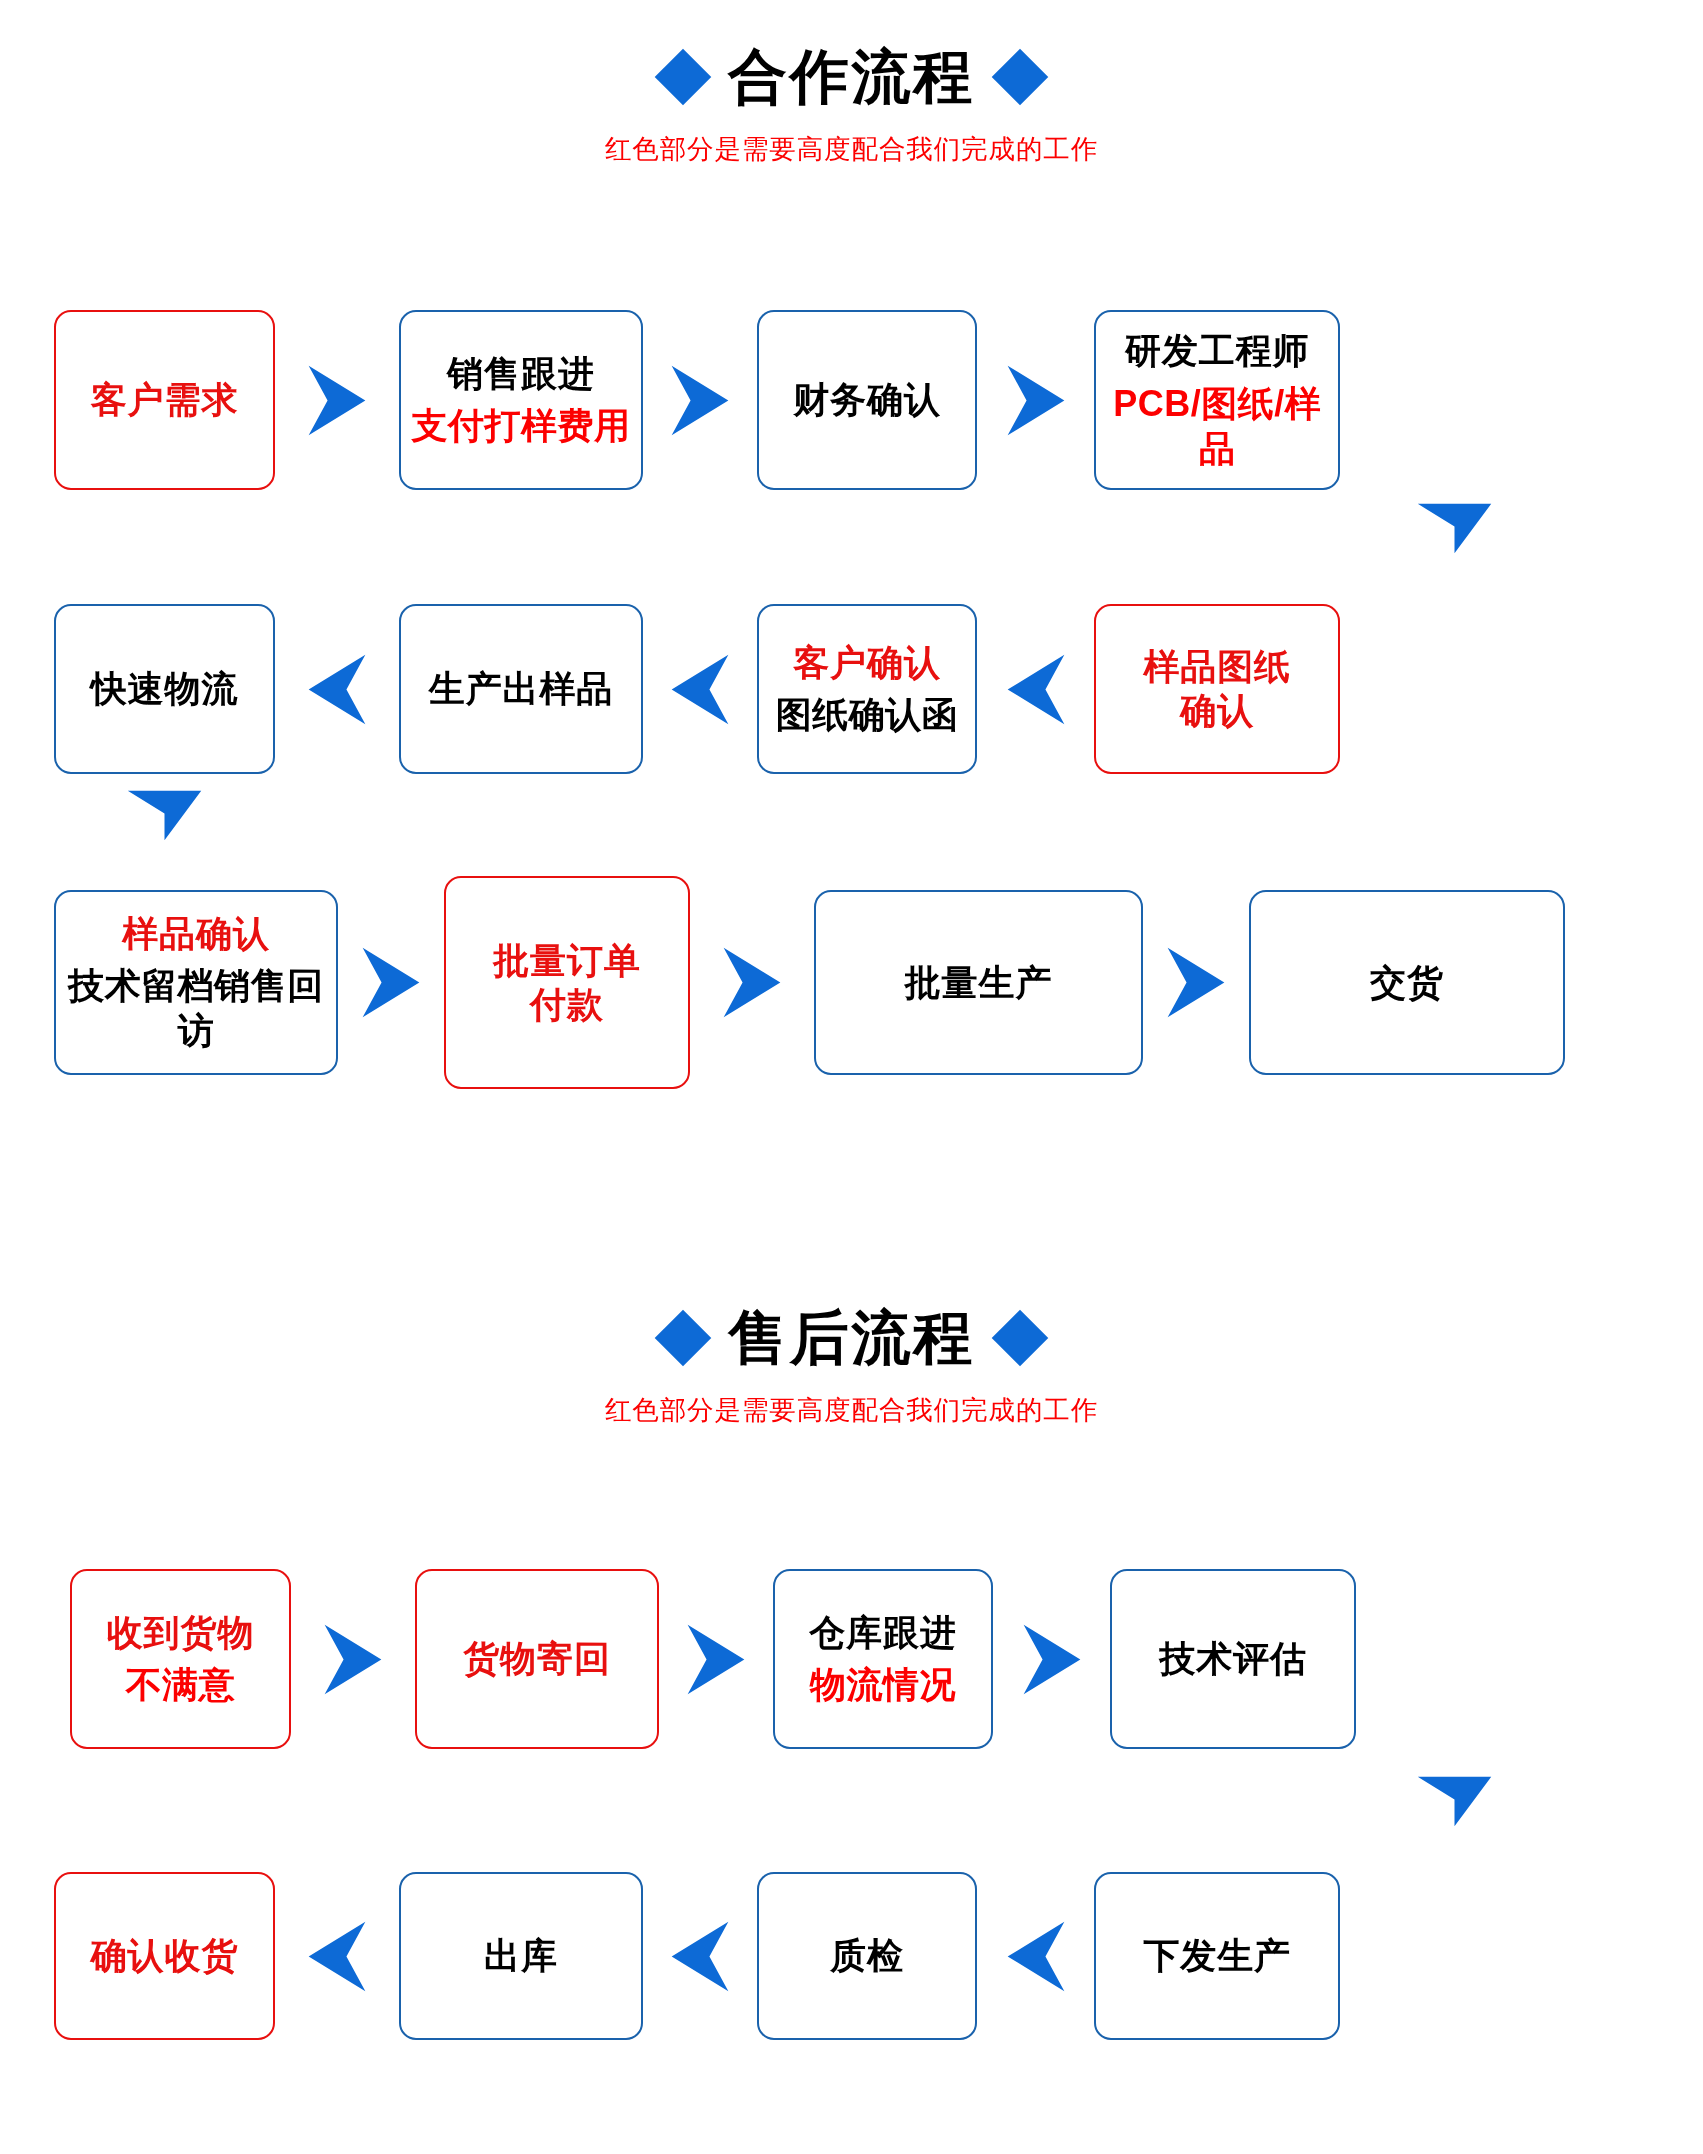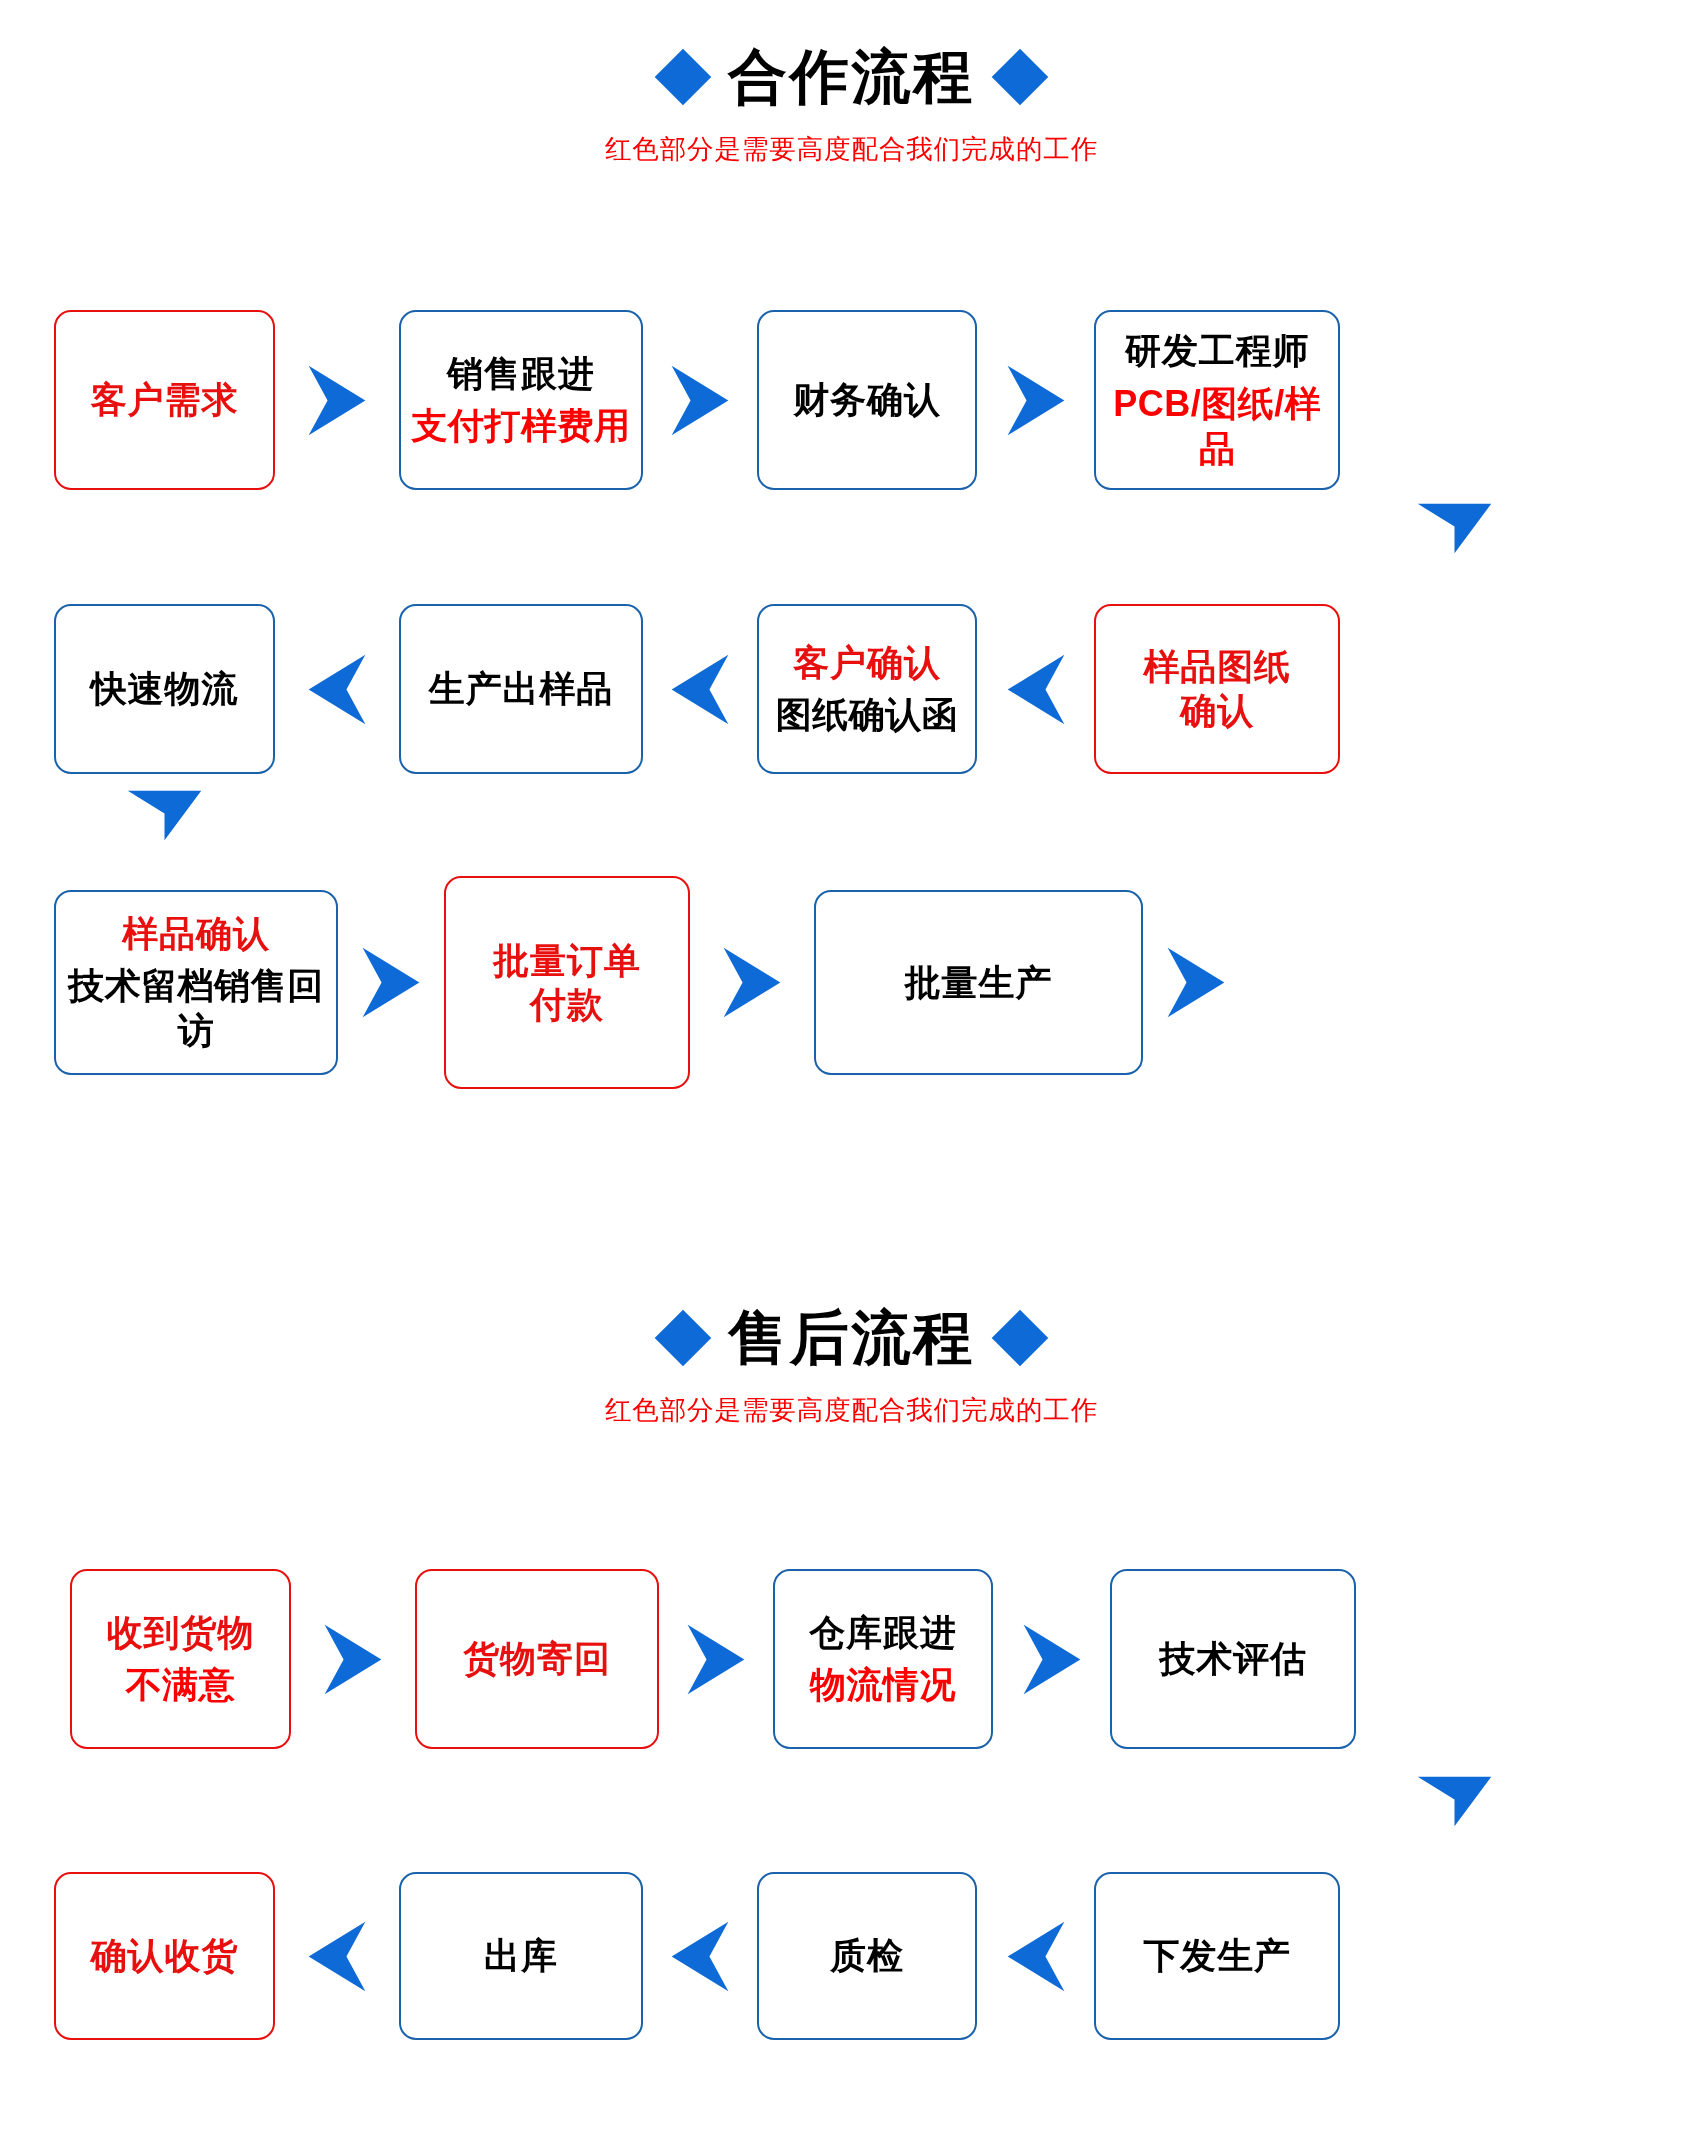--- a/index.html
+++ b/index.html
@@ -253,20 +253,23 @@
     </div>
 
     <span class="spacer" style="width:19px"></span>
     <span class="arrow-right">
       <svg viewBox="0 0 72 86" preserveAspectRatio="none">
         <path d="M6,6 L66,43 L6,80 L26,43 Z" fill="#0d6ad6"></path>
       </svg>
     </span>
     <span class="spacer" style="width:19px"></span>
 
+    <div class="node" style="width:316px; height:185px;">
+      <div class="main">交货</div>
+    </div>
   </div>
 
   <div style="position:absolute; left:0; top:1306px; width:1703px;">
     <div class="section-title">
       <span class="diamond"></span>
       <span class="title-text">售后流程</span>
       <span class="diamond"></span>
     </div>
     <div class="section-sub">红色部分是需要高度配合我们完成的工作</div>
   </div>

